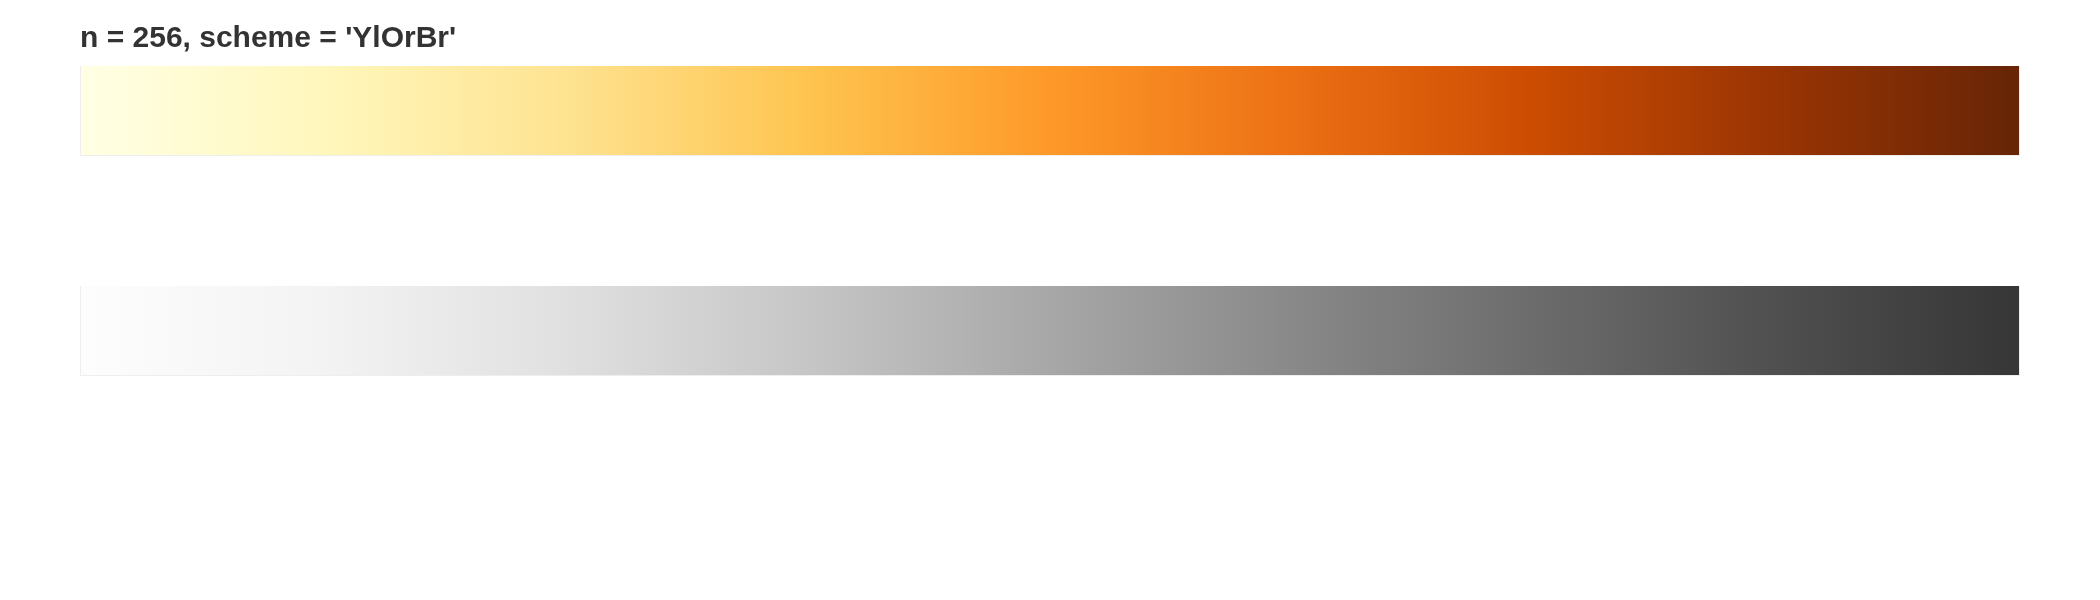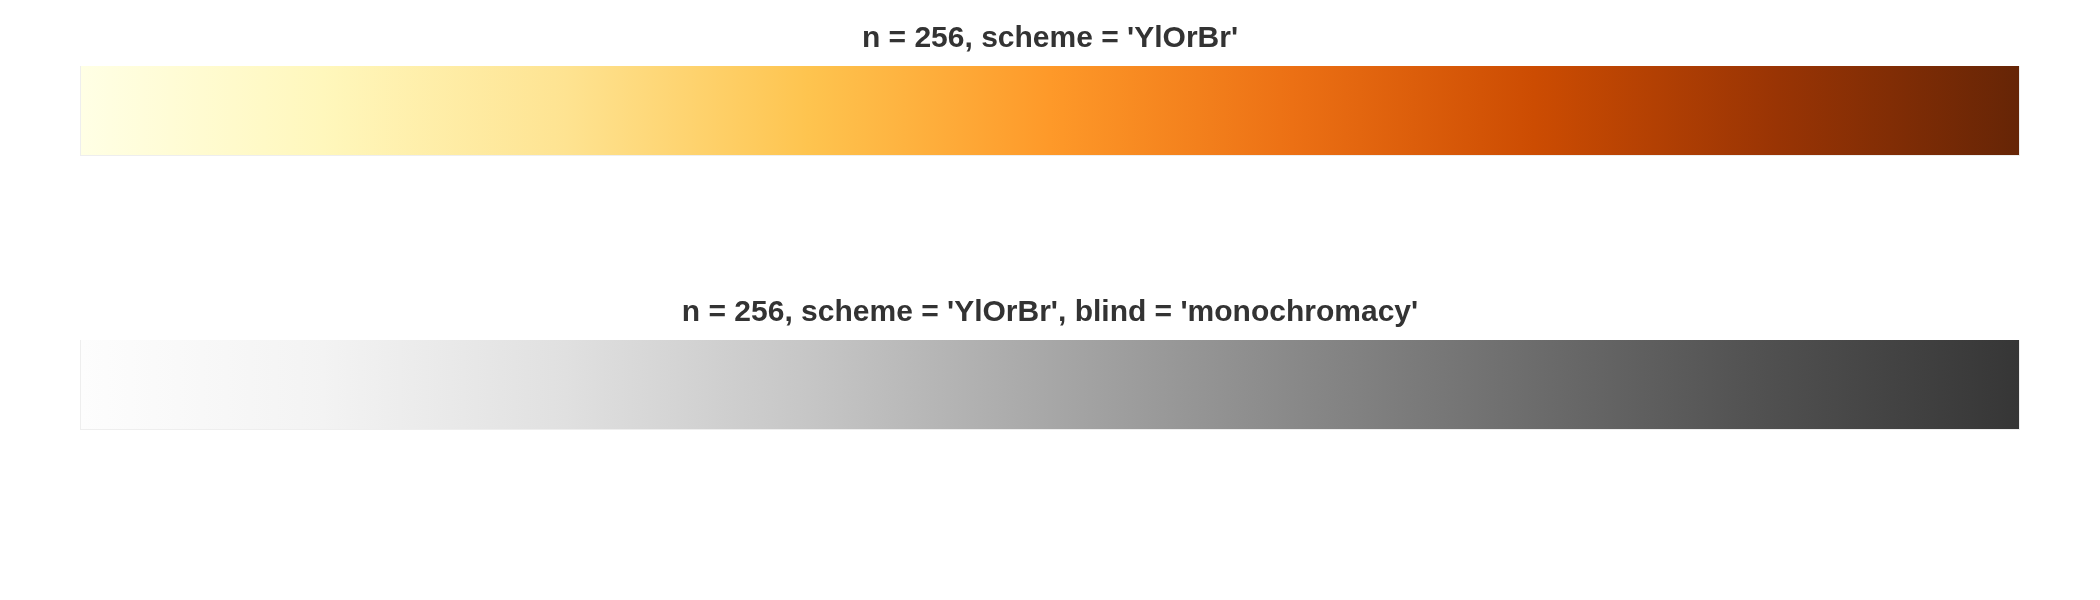--- a/index.html
+++ b/index.html
@@ -12,21 +12,20 @@
   }
   .chart-block {
     position: relative;
     width: 1940px;
     margin-left: 80px;
   }
   .chart-title {
     font-size: 30px;
     font-weight: 700;
     color: #333333;
-    text-align: center;
     margin: 0;
     padding: 8px 0 12px 0;
   }
   .colorbar {
     position: relative;
     height: 90px;
     width: 100%;
     border: 1px solid #eeeeee;
     border-top: none;
     box-sizing: border-box;
@@ -61,15 +60,14 @@
 </style>
 </head>
 <body>
 
 <div id="block-1" class="chart-block">
   <div class="chart-title">n = 256, scheme = 'YlOrBr'</div>
   <div id="bar-1" class="colorbar"></div>
 </div>
 
 <div id="block-2" class="chart-block">
-  <div class="chart-title">n = 256, scheme = 'YlOrBr', blind = 'monochromacy'</div>
   <div id="bar-2" class="colorbar"></div>
 </div>
 
 </body></html>

